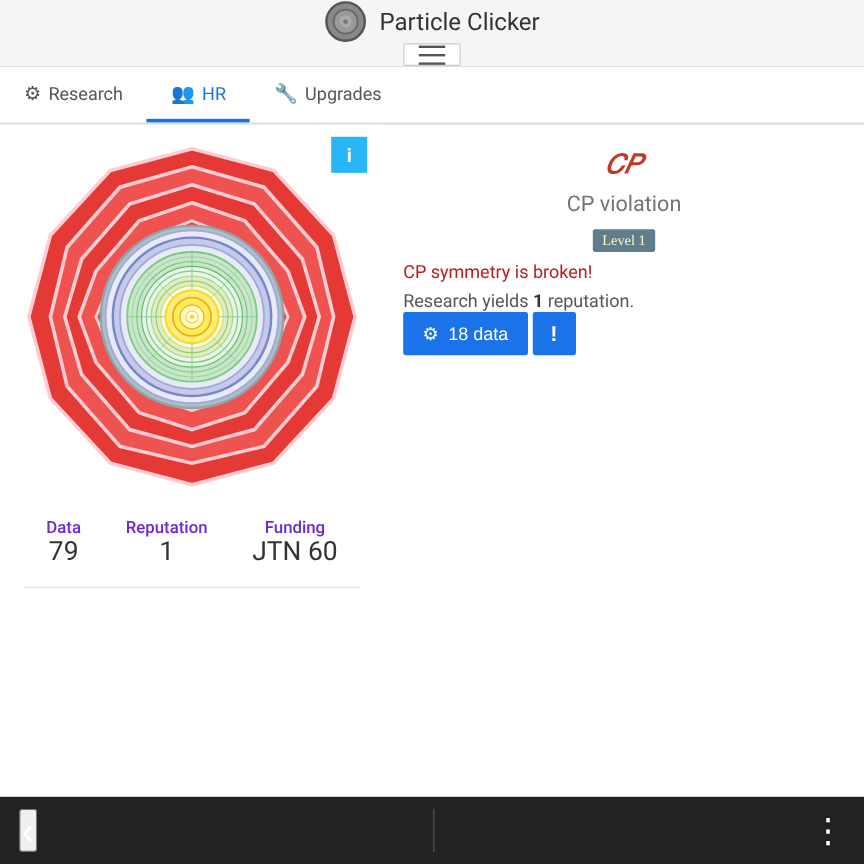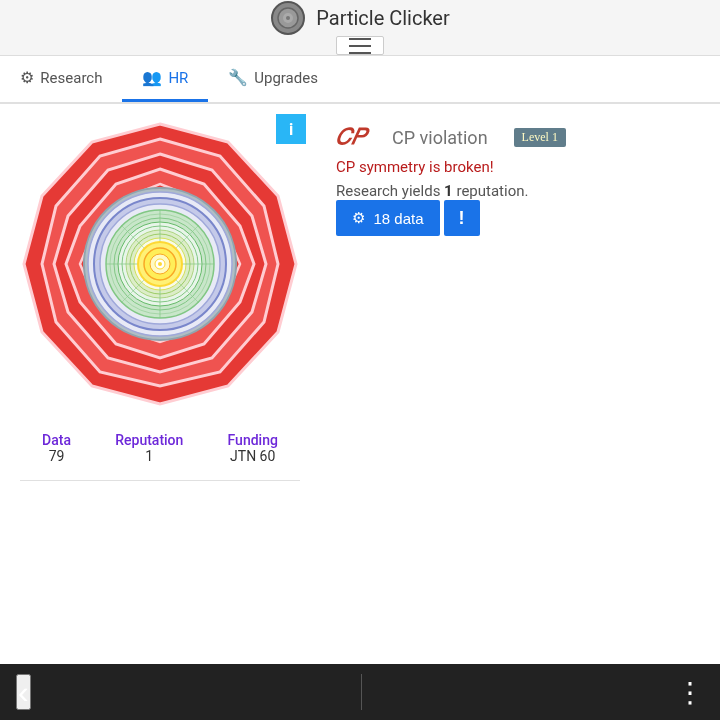--- a/index.html
+++ b/index.html
@@ -139,21 +139,21 @@
       display: flex;
       flex-direction: column;
       align-items: center;
     }
     .stat-label {
       font-size: 14px;
       color: #6d28d9;
       font-weight: 500;
     }
     .stat-value {
-      font-size: 14px;
+      font-size: 22px;
       color: #333;
       font-weight: 400;
     }
 
     
     .divider {
       width: 280px;
       height: 1px;
       background: #e0e0e0;
       margin: 16px auto 0;
@@ -169,22 +169,23 @@
     }
 
     .research-item {
       display: flex;
       flex-direction: column;
     }
 
     .research-header {
       display: flex;
       align-items: center;
-      gap: 26px;
+      gap: 10px;
       margin-bottom: 8px;
+      flex-direction: column;
     }
 
     .cp-icon {
       font-size: 22px;
       color: #c0392b;
       font-style: italic;
       font-weight: bold;
     }
 
     .research-name {

